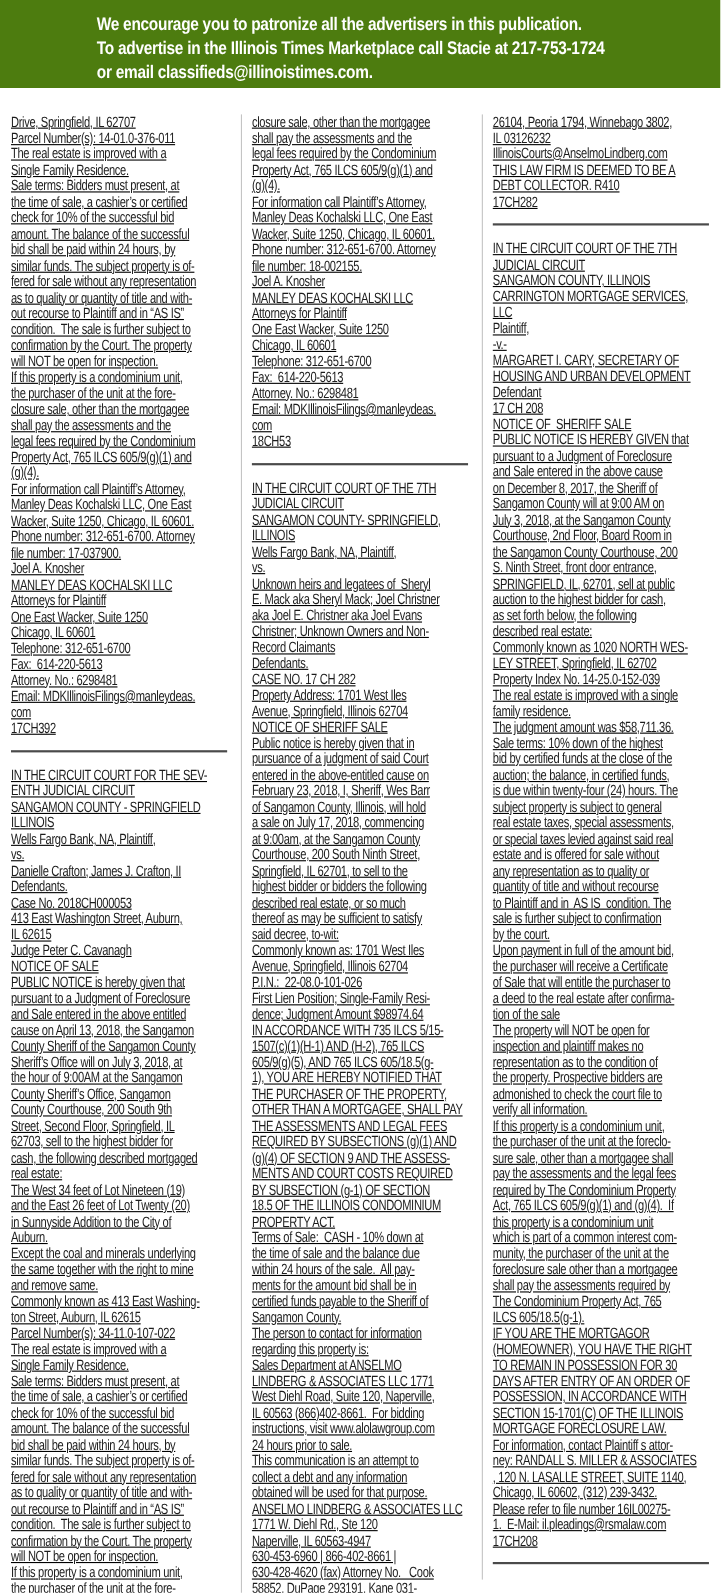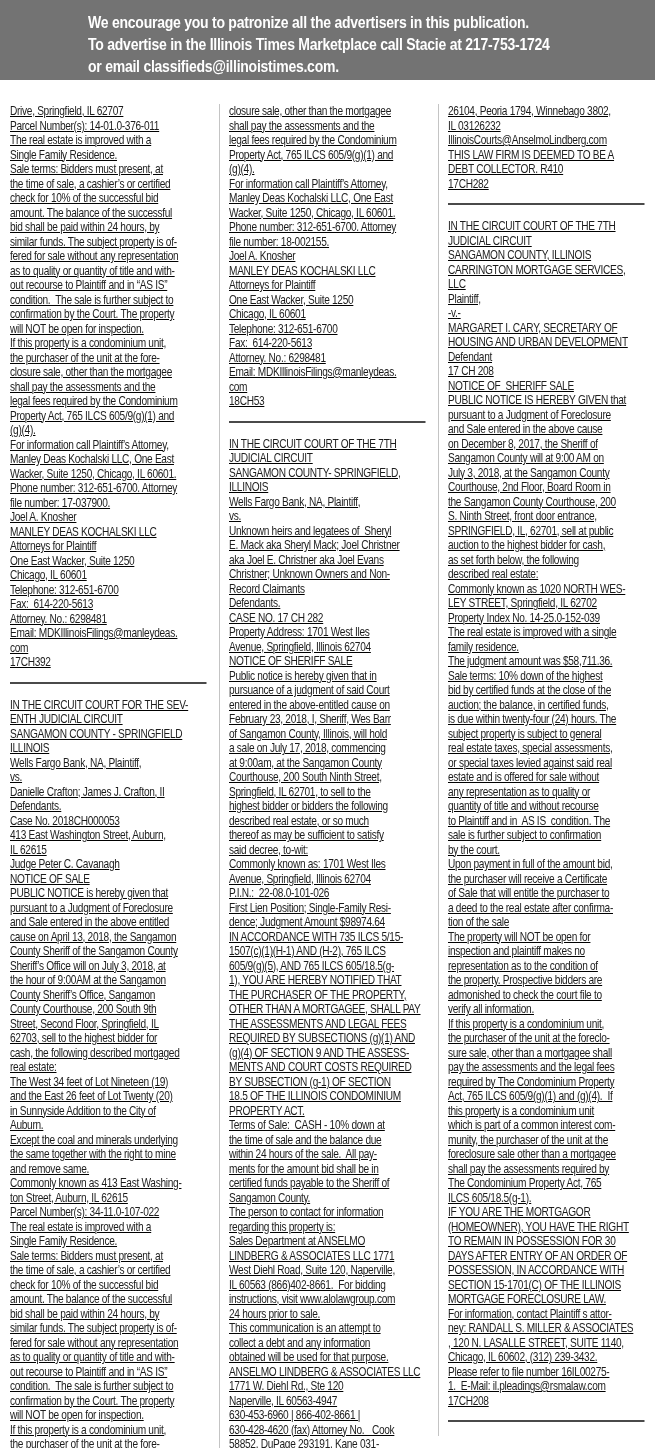--- a/index.html
+++ b/index.html
@@ -8,21 +8,21 @@
     width: 655px;
     height: 1448px;
     background: #ffffff;
     overflow: hidden;
     font-family: "Liberation Sans", sans-serif;
   }
   .banner {
     box-sizing: border-box;
     width: 655px;
     height: 80px;
-    background: #737373;
+    background: #4d7c0f;
     padding: 11px 0 0 88px;
     overflow: hidden;
   }
   .banner-inner {
     width: 667px;
     transform: scaleX(0.85);
     transform-origin: 0 0;
   }
   .banner-line {
     color: #ffffff;

